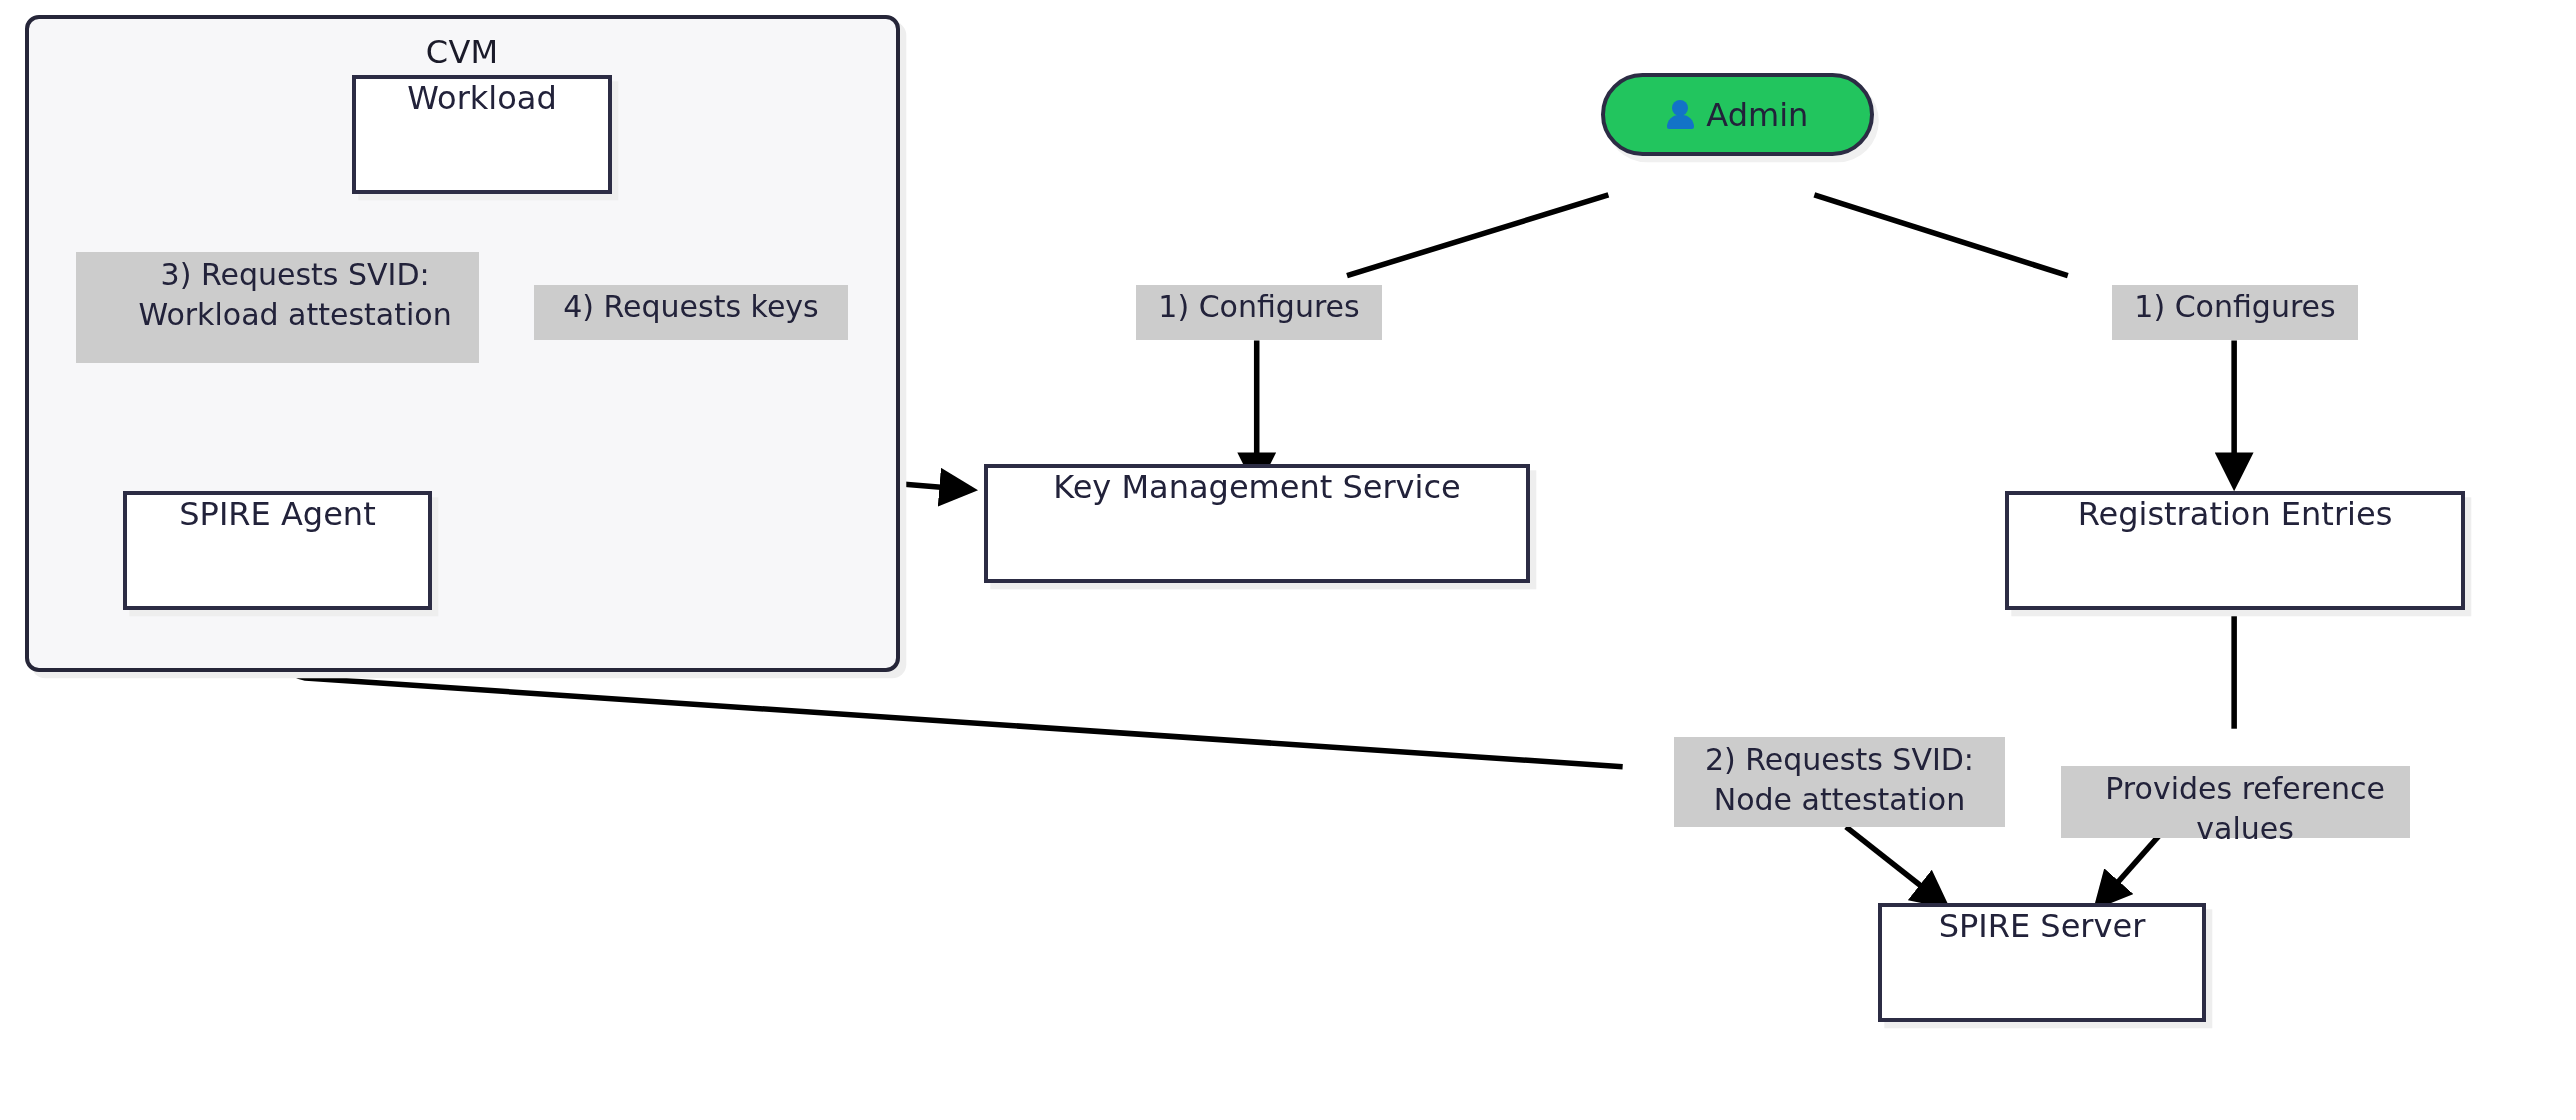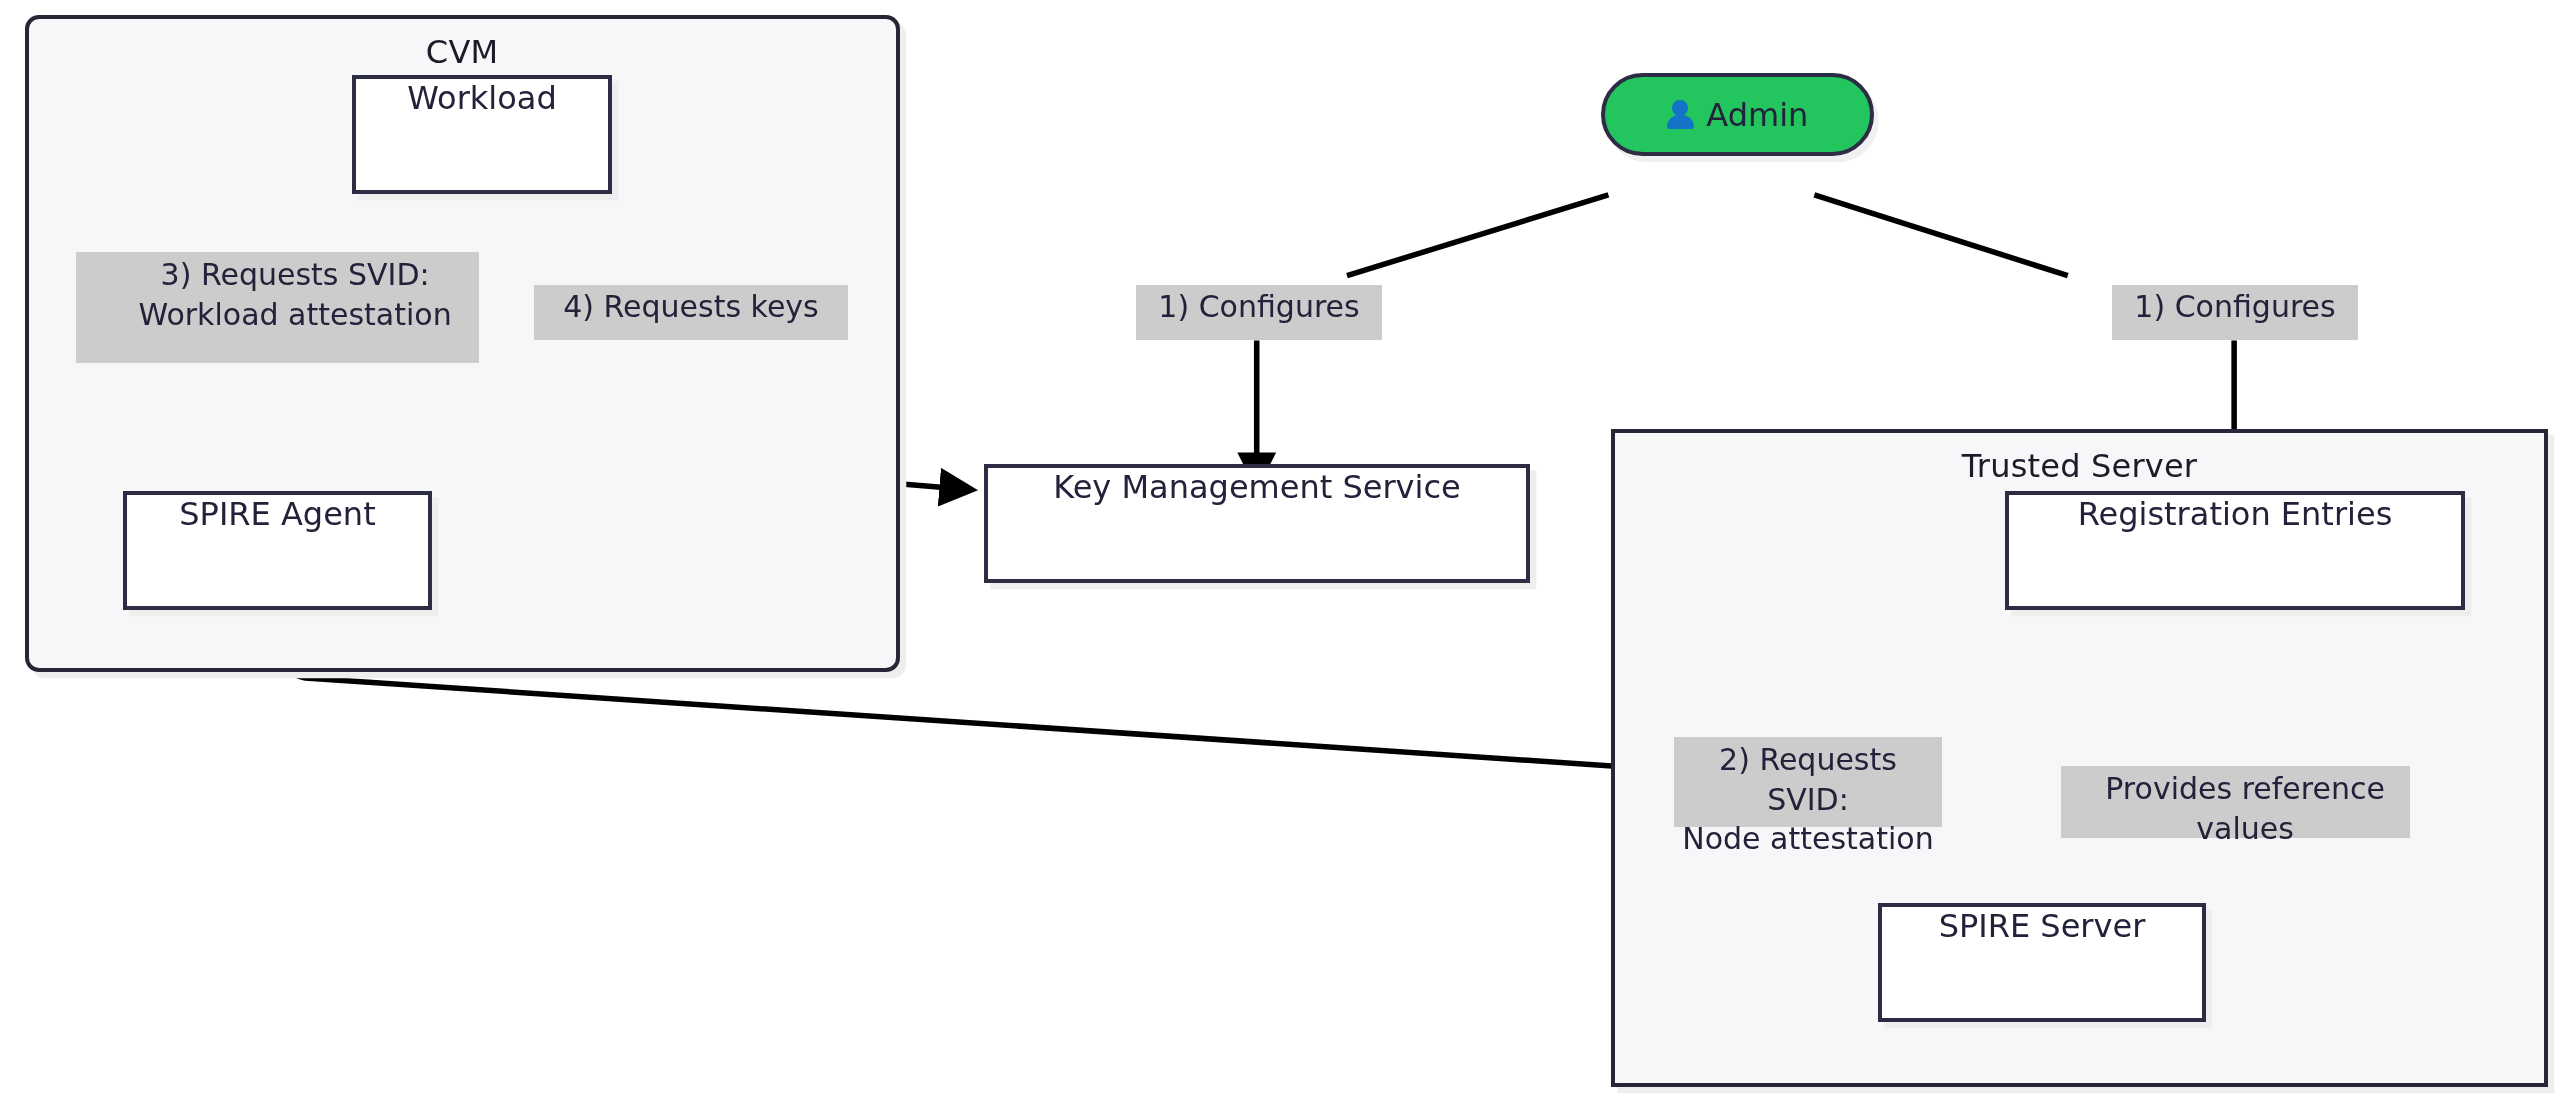--- a/index.html
+++ b/index.html
@@ -144,23 +144,20 @@
     <path d="M 2820 430 L 2820 608" fill="none" stroke="#000" stroke-width="7" marker-end="url(#ah)"></path>
 
     <path d="M 2820 770 L 2820 920" fill="none" stroke="#000" stroke-width="7"></path>
     <path d="M 2735 1044 L 2650 1140" fill="none" stroke="#000" stroke-width="7" marker-end="url(#ah)"></path>
   </svg>
 
   <div class="cluster" style="left:24.6px; top:15px; width:875px; height:657px;border-radius:14px;">
     <div class="cluster-title">CVM</div>
   </div>
 
-  <div class="cluster" style="left:1611px; top:429px; width:937px; height:658px;">
-    <div class="cluster-title">Trusted Server</div>
-  </div>
 
   <div class="node" style="left:352px; top:75px; width:260px; height:119px;">
     <span>Workload</span>
   </div>
 
   <div class="node" style="left:123px; top:491px; width:309px; height:119px;">
     <span>SPIRE Agent</span>
   </div>
 
   <div class="node" style="left:984px; top:464px; width:546px; height:119px;">
@@ -177,21 +174,21 @@
   </div>
 
   <div class="node" style="left:1878px; top:903px; width:328px; height:119px;">
     <span>SPIRE Server</span>
   </div>
 
   <div class="edge-label one-line" style="left:1136px; top:285px; width:246px; height:55px;">1) Configures</div>
 
   <div class="edge-label one-line" style="left:2112px; top:285px; width:246px; height:55px;">1) Configures</div>
 
-  <div class="edge-label" style="left:1674px; top:737px; width:268px; height:90px;">2) Requests SVID:
+  <div class="edge-label" style="left:1674px; top:737px; width:331px; height:90px;">2) Requests SVID:
 Node attestation</div>
 
   <div class="edge-label" style="left:76px; top:252px; width:403px; height:111px;padding-left:40px;">3) Requests SVID:
 Workload attestation</div>
 
   <div class="edge-label one-line" style="left:534px; top:285px; width:314px; height:55px;text-align:center;">4) Requests keys</div>
 
   <div class="edge-label" style="left:2061px; top:766px; width:349px; height:72px;padding-left:24px;">Provides reference
 values</div>
 

